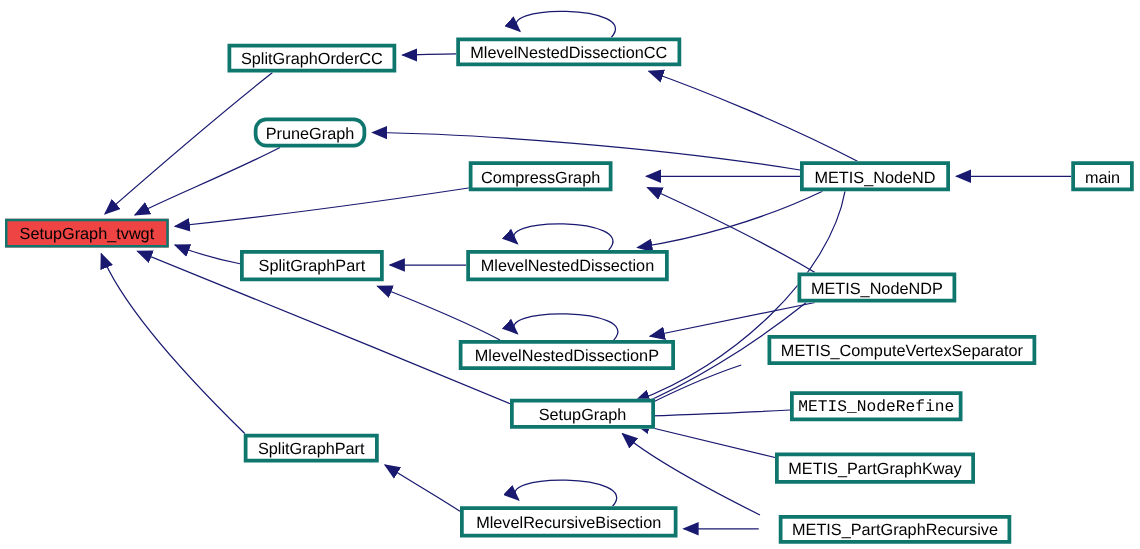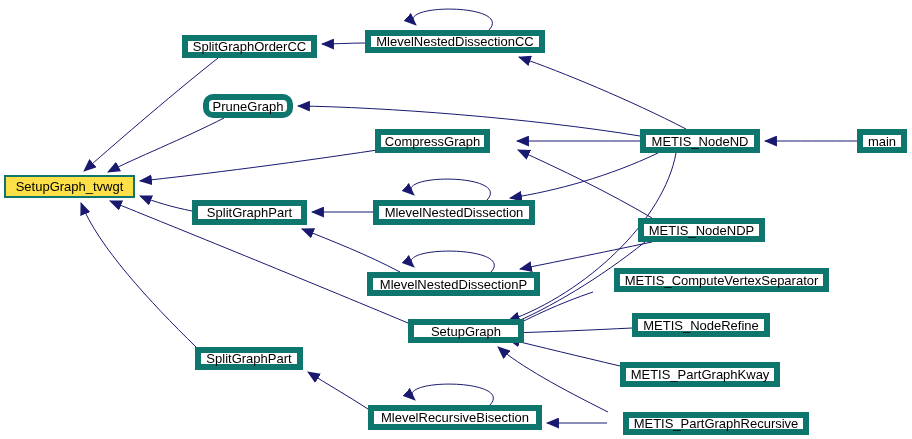--- a/index.html
+++ b/index.html
@@ -26,31 +26,31 @@
   .edge {
     fill: none;
     stroke: #191970;
     stroke-width: 1;
   }
   .node {
     position: absolute;
     z-index: 2;
     box-sizing: border-box;
     background: #ffffff;
-    border: 6px solid #0f766e;
+    border: 3px solid #0f766e;
     color: #000000;
     font-size: 13px;
     display: flex;
     align-items: center;
     justify-content: center;
     white-space: nowrap;
     cursor: pointer;
   }
   .node.highlight {
-    background: #fde047;
+    background: #ef4444;
     border-width: 2px;
     cursor: default;
   }
 </style>
 </head>
 <body>
 
 <div id="call-graph">
   <svg id="edge-layer" width="912" height="439" viewBox="0 0 912 439" xmlns="http://www.w3.org/2000/svg">
     <defs>
@@ -94,18 +94,18 @@
     <div class="node" style="left: 203px; top: 94px; width: 90px; height: 24px; border-radius: 10px;">PruneGraph</div>
     <div class="node" style="left: 375px; top: 129px; width: 115px; height: 24px;">CompressGraph</div>
     <div class="node" style="left: 640px; top: 129px; width: 120px; height: 24px;">METIS_NodeND</div>
     <div class="node" style="left: 857px; top: 129px; width: 50px; height: 24px;">main</div>
     <div class="node" style="left: 192px; top: 200px; width: 115px; height: 25px;">SplitGraphPart</div>
     <div class="node" style="left: 373px; top: 200px; width: 162px; height: 25px;">MlevelNestedDissection</div>
     <div class="node" style="left: 638px; top: 218px; width: 127px; height: 24px;">METIS_NodeNDP</div>
     <div class="node" style="left: 367px; top: 272px; width: 173px; height: 24px;">MlevelNestedDissectionP</div>
     <div class="node" style="left: 614px; top: 268px; width: 215px; height: 24px;">METIS_ComputeVertexSeparator</div>
     <div class="node" style="left: 408px; top: 319px; width: 116px; height: 24px;">SetupGraph</div>
-    <div class="node" style="left: 632px; top: 313px; width: 138px; height: 24px;">METIS_NodeRefine</div>
+    <div class="node" style="left: 632px; top: 313px; width: 138px; height: 24px; font-family: Liberation Mono, monospace;">METIS_NodeRefine</div>
     <div class="node" style="left: 620px; top: 362px; width: 160px; height: 25px;">METIS_PartGraphKway</div>
     <div class="node" style="left: 195px; top: 347px; width: 108px; height: 23px;">SplitGraphPart</div>
     <div class="node" style="left: 368px; top: 405px; width: 174px; height: 25px;">MlevelRecursiveBisection</div>
     <div class="node" style="left: 607px; top: 412px; width: 186px; height: 23px; margin-left: 16px;">METIS_PartGraphRecursive</div>
   </div>
 
 </body></html>

